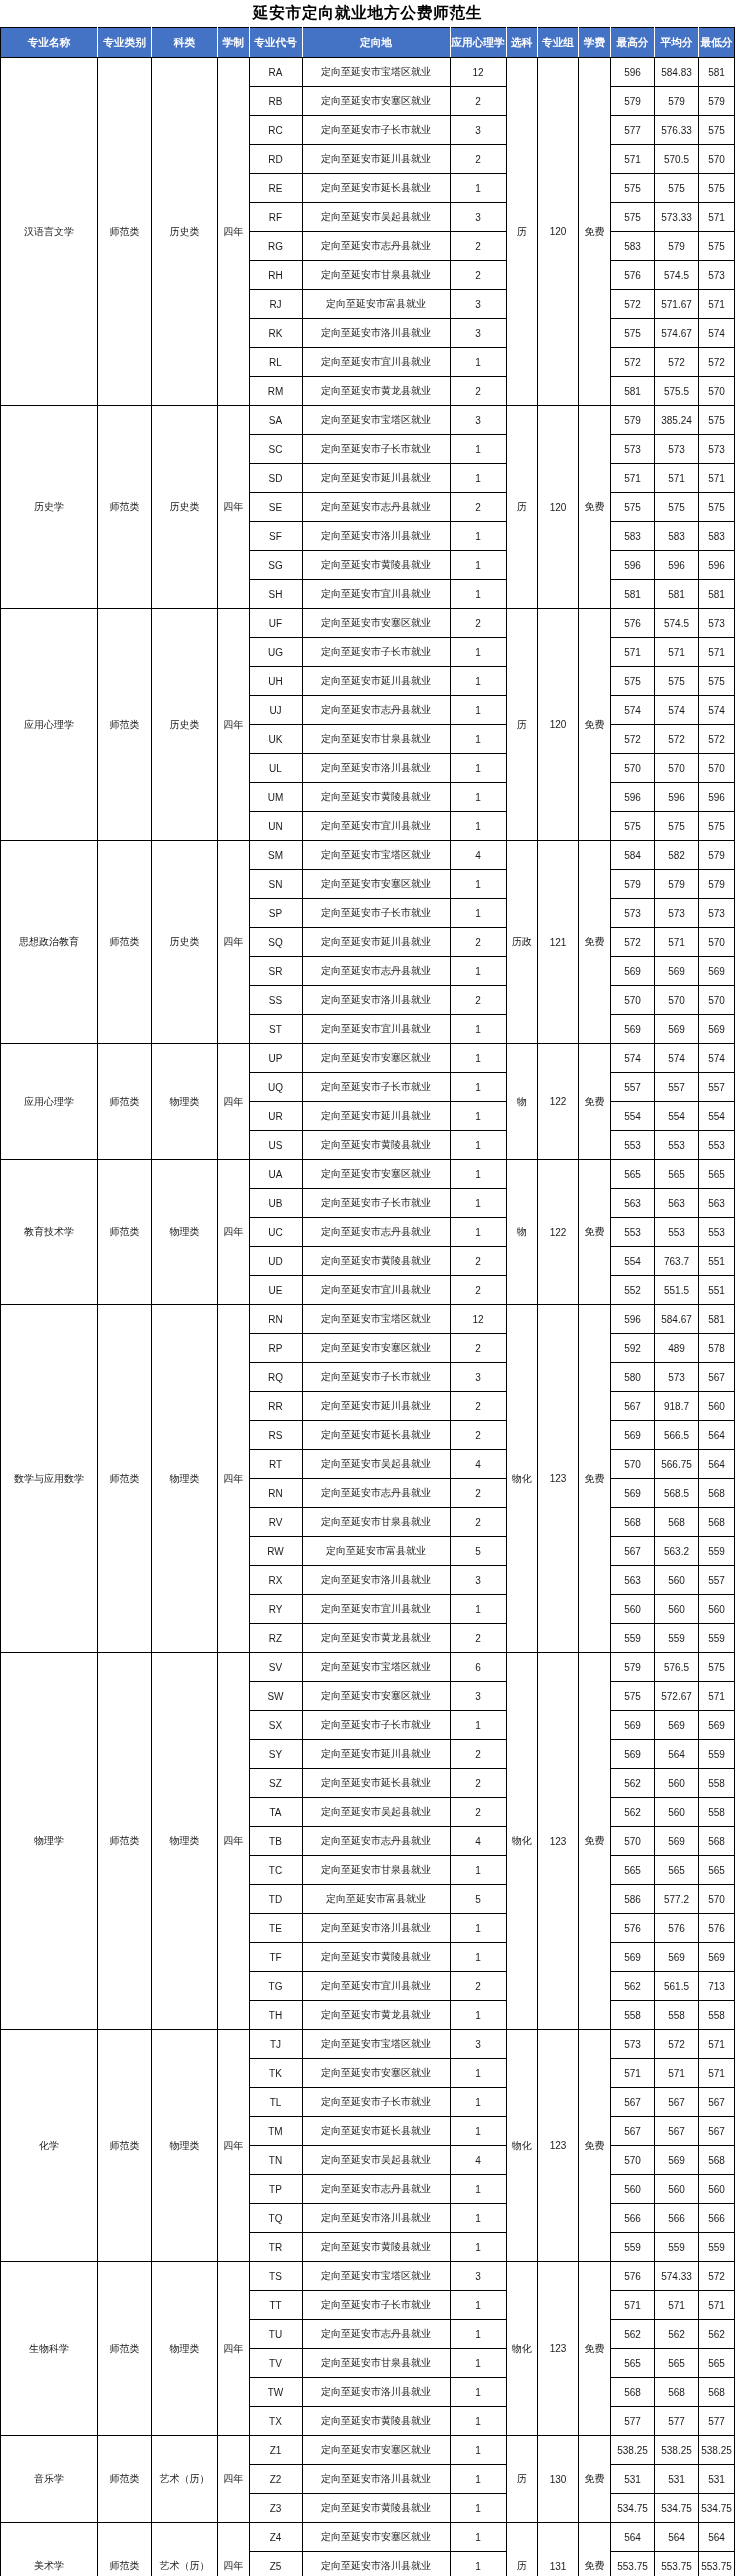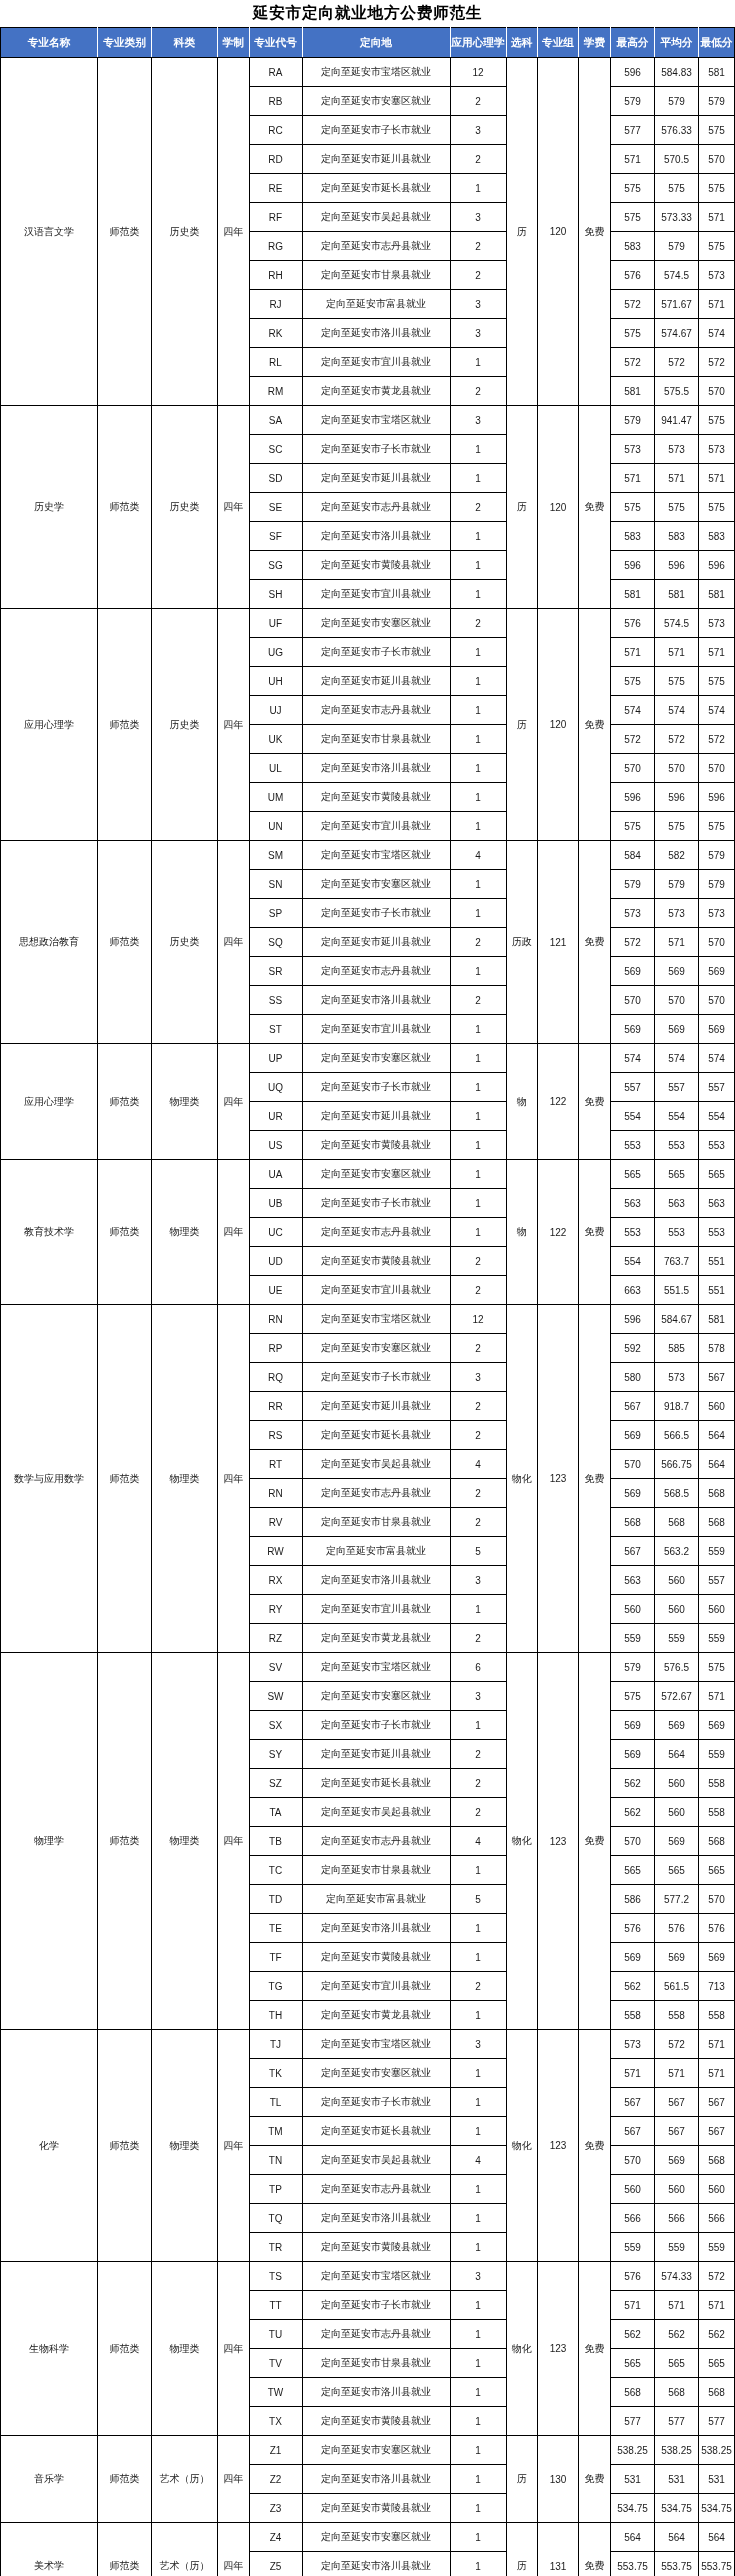--- a/index.html
+++ b/index.html
@@ -210,21 +210,21 @@
           <td rowspan="7">师范类</td>
           <td rowspan="7">历史类</td>
           <td rowspan="7">四年</td>
           <td class="num">SA</td>
           <td>定向至延安市宝塔区就业</td>
           <td class="num">3</td>
           <td rowspan="7">历</td>
           <td rowspan="7">120</td>
           <td rowspan="7">免费</td>
           <td class="num">579</td>
-          <td class="num">941.47</td>
+          <td class="num">385.24</td>
           <td class="num">575</td>
         </tr>
         <tr>
           <td class="num">SC</td>
           <td>定向至延安市子长市就业</td>
           <td class="num">1</td>
           <td class="num">573</td>
           <td class="num">573</td>
           <td class="num">573</td>
         </tr>
@@ -477,21 +477,21 @@
           <td>定向至延安市黄陵县就业</td>
           <td class="num">2</td>
           <td class="num">554</td>
           <td class="num">763.7</td>
           <td class="num">551</td>
         </tr>
         <tr>
           <td class="num">UE</td>
           <td>定向至延安市宜川县就业</td>
           <td class="num">2</td>
-          <td class="num">663</td>
+          <td class="num">552</td>
           <td class="num">551.5</td>
           <td class="num">551</td>
         </tr>
         <tr class="section-start">
           <td rowspan="12">数学与应用数学</td>
           <td rowspan="12">师范类</td>
           <td rowspan="12">物理类</td>
           <td rowspan="12">四年</td>
           <td class="num">RN</td>
           <td>定向至延安市宝塔区就业</td>
@@ -501,21 +501,21 @@
           <td rowspan="12">免费</td>
           <td class="num">596</td>
           <td class="num">584.67</td>
           <td class="num">581</td>
         </tr>
         <tr>
           <td class="num">RP</td>
           <td>定向至延安市安塞区就业</td>
           <td class="num">2</td>
           <td class="num">592</td>
-          <td class="num">585</td>
+          <td class="num">489</td>
           <td class="num">578</td>
         </tr>
         <tr>
           <td class="num">RQ</td>
           <td>定向至延安市子长市就业</td>
           <td class="num">3</td>
           <td class="num">580</td>
           <td class="num">573</td>
           <td class="num">567</td>
         </tr>

